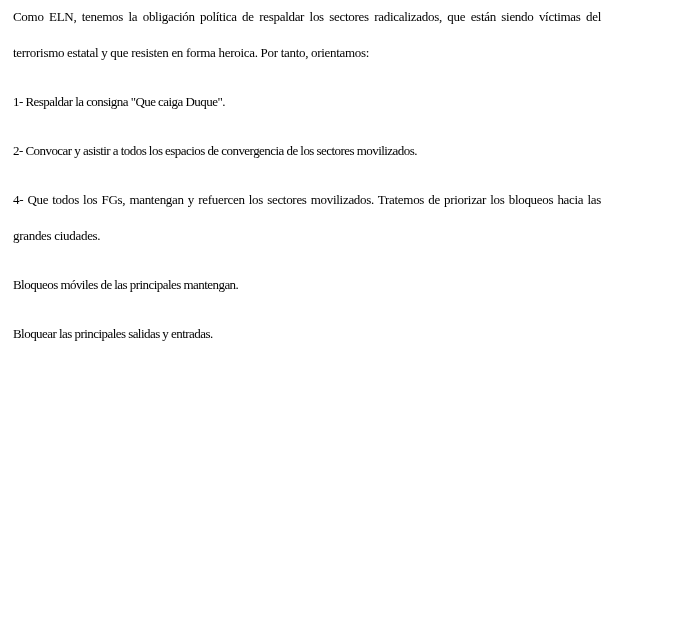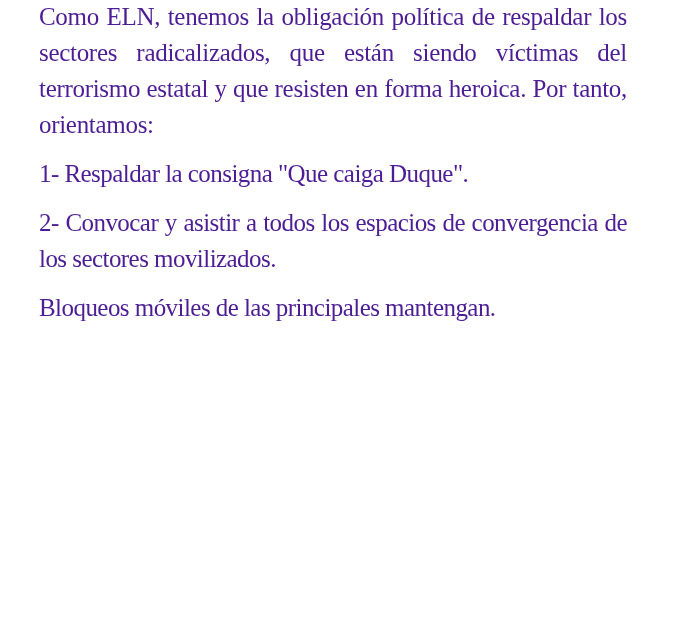--- a/index.html
+++ b/index.html
@@ -8,39 +8,41 @@
     background: #ffffff;
   }
   body {
     width: 700px;
     height: 626px;
     overflow: hidden;
     position: relative;
   }
   .doc {
     position: absolute;
-    left: 39px;
+    left: 13px;
     top: 0px;
     width: 588px;
     font-family: "Liberation Serif", "DejaVu Serif", serif;
-    font-size: 25px;
-    color: #4c1d95;
+    font-size: 13px;
+    color: #000000;
     letter-spacing: -0.3px;
   }
   .para {
     margin: 0;
     line-height: 36px;
     text-align: justify;
     text-align-last: left;
   }
   .para.first { margin-top: -1px; }
   .para + .para { margin-top: 13px; }
   .para.tight { letter-spacing: -0.55px; }
 </style>
 </head>
 <body>
 
 <div class="doc">
   <p class="para first">Como ELN, tenemos la obligación política de respaldar los sectores radicalizados, que están siendo víctimas del terrorismo estatal y que resisten en forma heroica. Por tanto, orientamos:</p>
   <p class="para tight">1- Respaldar la consigna "Que caiga Duque".</p>
   <p class="para tight">2- Convocar y asistir a todos los espacios de convergencia de los sectores movilizados.</p>
+  <p class="para">4- Que todos los FGs, mantengan y refuercen los sectores movilizados. Tratemos de priorizar los bloqueos hacia las grandes ciudades.</p>
   <p class="para tight">Bloqueos móviles de las principales mantengan.</p>
+  <p class="para tight">Bloquear las principales salidas y entradas.</p>
 </div>
 
 </body></html>

